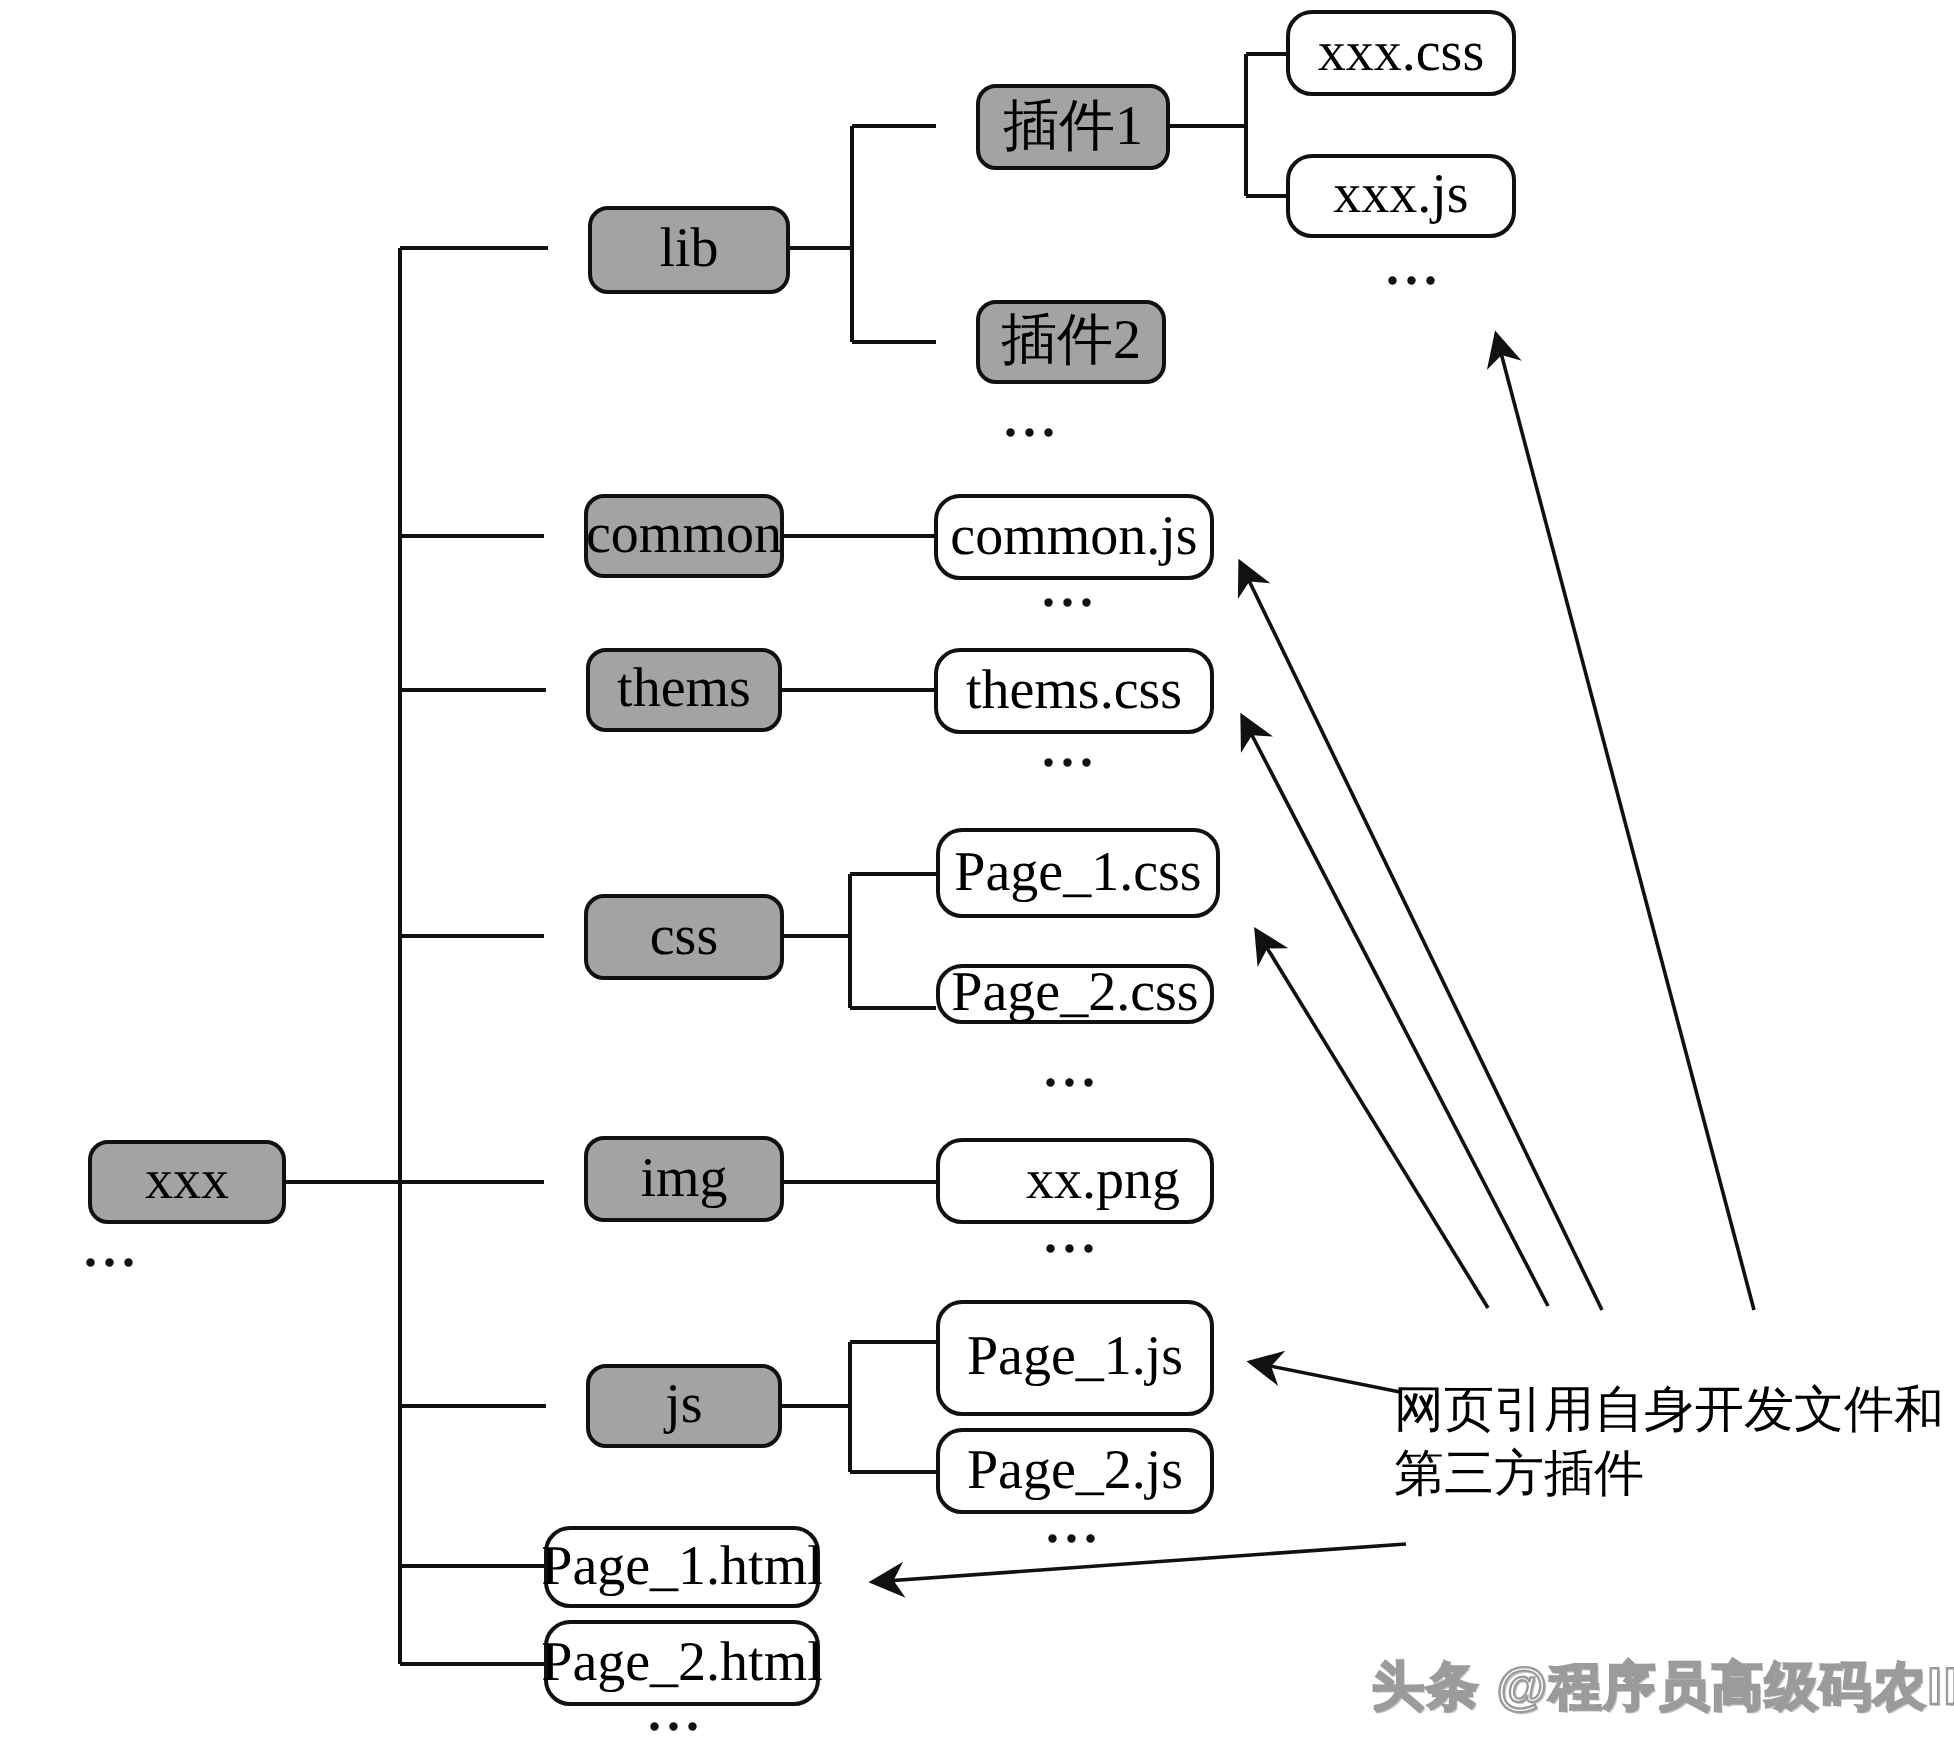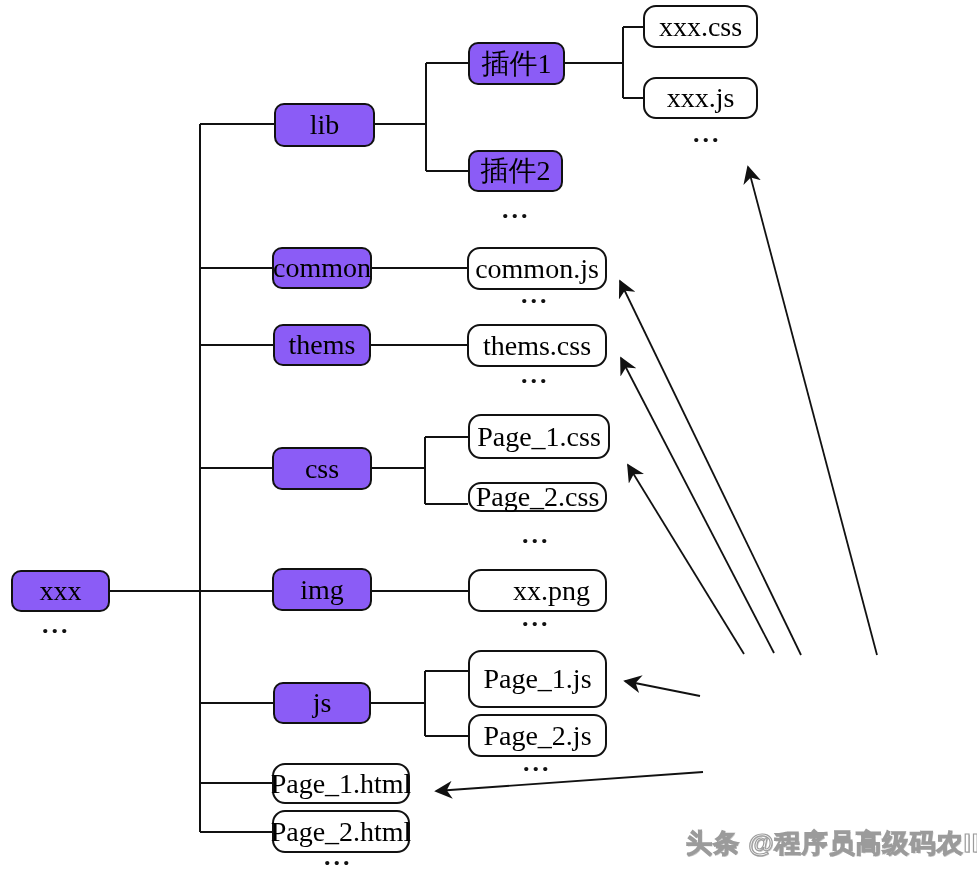--- a/index.html
+++ b/index.html
@@ -8,21 +8,21 @@
     font-family:"Liberation Serif","DejaVu Serif",serif; color:#000;
     overflow:hidden;
   }
   svg.wires { position:absolute; left:0; top:0; width:977px; height:879px; }
   .node {
     position:absolute; box-sizing:border-box;
     border:2px solid #111111; background:#ffffff; border-radius:13px;
     display:flex; align-items:center; justify-content:center;
     font-size:28px; line-height:1;
   }
-  .node.folder { background:#8b5cf6; border-radius:10px; }
+  .node.folder { background:#a3a3a3; border-radius:10px;margin-left:20px; }
   .dots {
     position:absolute; font-size:26px; font-weight:bold;
     letter-spacing:3px; line-height:1; color:#111;
   }
   .annotation {
     position:absolute; left:697px; top:690px;
     font-size:25px; line-height:32px; color:#000; white-space:nowrap;
   }
   .watermark {
     position:absolute; left:686px; top:826px; white-space:nowrap;
@@ -62,21 +62,21 @@
     <g stroke="#111" stroke-width="1.8" fill="none">
       <path d="M877 655 L748 167" marker-end="url(#arrow)"></path>
       <path d="M801 655 L620 281" marker-end="url(#arrow)"></path>
       <path d="M774 653 L621 358" marker-end="url(#arrow)"></path>
       <path d="M744 654 L628 465" marker-end="url(#arrow)"></path>
       <path d="M700 696 L625 681" marker-end="url(#arrow)"></path>
       <path d="M703 772 L436 791" marker-end="url(#arrow)"></path>
     </g>
   </svg>
 
-  <div class="node folder" style="left:11px;   top:570px; width:99px;  height:42px;">xxx</div>
+  <div class="node folder" style="left:24px;   top:570px; width:99px;  height:42px;">xxx</div>
   <div class="node folder" style="left:274px; top:103px; width:101px; height:44px;">lib</div>
   <div class="node folder" style="left:468px; top:42px;  width:97px;  height:43px;">插件1</div>
   <div class="node folder" style="left:468px; top:150px; width:95px;  height:42px;">插件2</div>
   <div class="node" style="left:643px; top:5px;   width:115px; height:43px;">xxx.css</div>
   <div class="node" style="left:643px; top:77px;  width:115px; height:42px;">xxx.js</div>
   <div class="node folder" style="left:272px; top:247px; width:100px; height:42px;">common</div>
   <div class="node" style="left:467px; top:247px; width:140px; height:43px;">common.js</div>
   <div class="node folder" style="left:273px; top:324px; width:98px;  height:42px;">thems</div>
   <div class="node" style="left:467px; top:324px; width:140px; height:43px;">thems.css</div>
   <div class="node folder" style="left:272px; top:447px; width:100px; height:43px;">css</div>
@@ -93,16 +93,20 @@
   <div class="dots" style="left:42px;  top:612px;">...</div>
   <div class="dots" style="left:502px; top:197px;">...</div>
   <div class="dots" style="left:693px; top:121px;">...</div>
   <div class="dots" style="left:521px; top:282px;">...</div>
   <div class="dots" style="left:521px; top:362px;">...</div>
   <div class="dots" style="left:522px; top:522px;">...</div>
   <div class="dots" style="left:522px; top:605px;">...</div>
   <div class="dots" style="left:523px; top:750px;">...</div>
   <div class="dots" style="left:324px; top:844px;">...</div>
 
+  <div class="annotation">
+    <div>网页引用自身开发文件和</div>
+    <div>第三方插件</div>
+  </div>
 
   <div class="watermark">头条 @程序员高级码农II</div>
 
 </div>
 
 </body></html>

